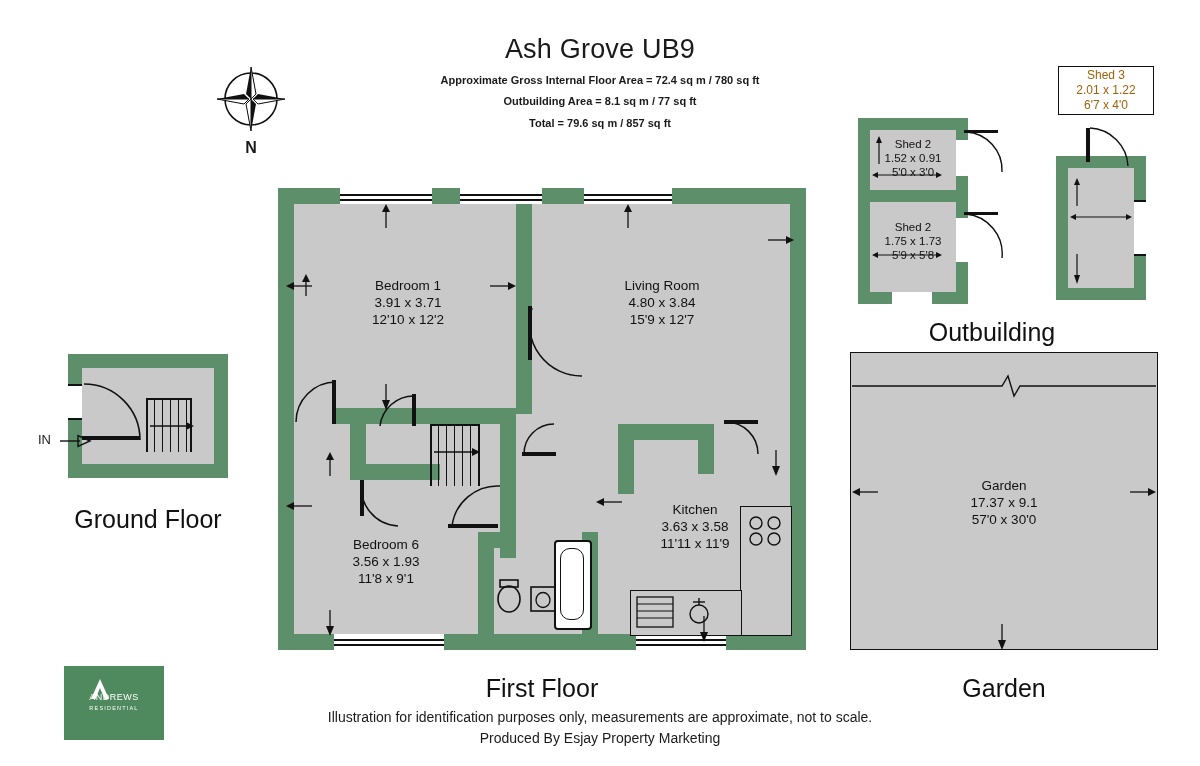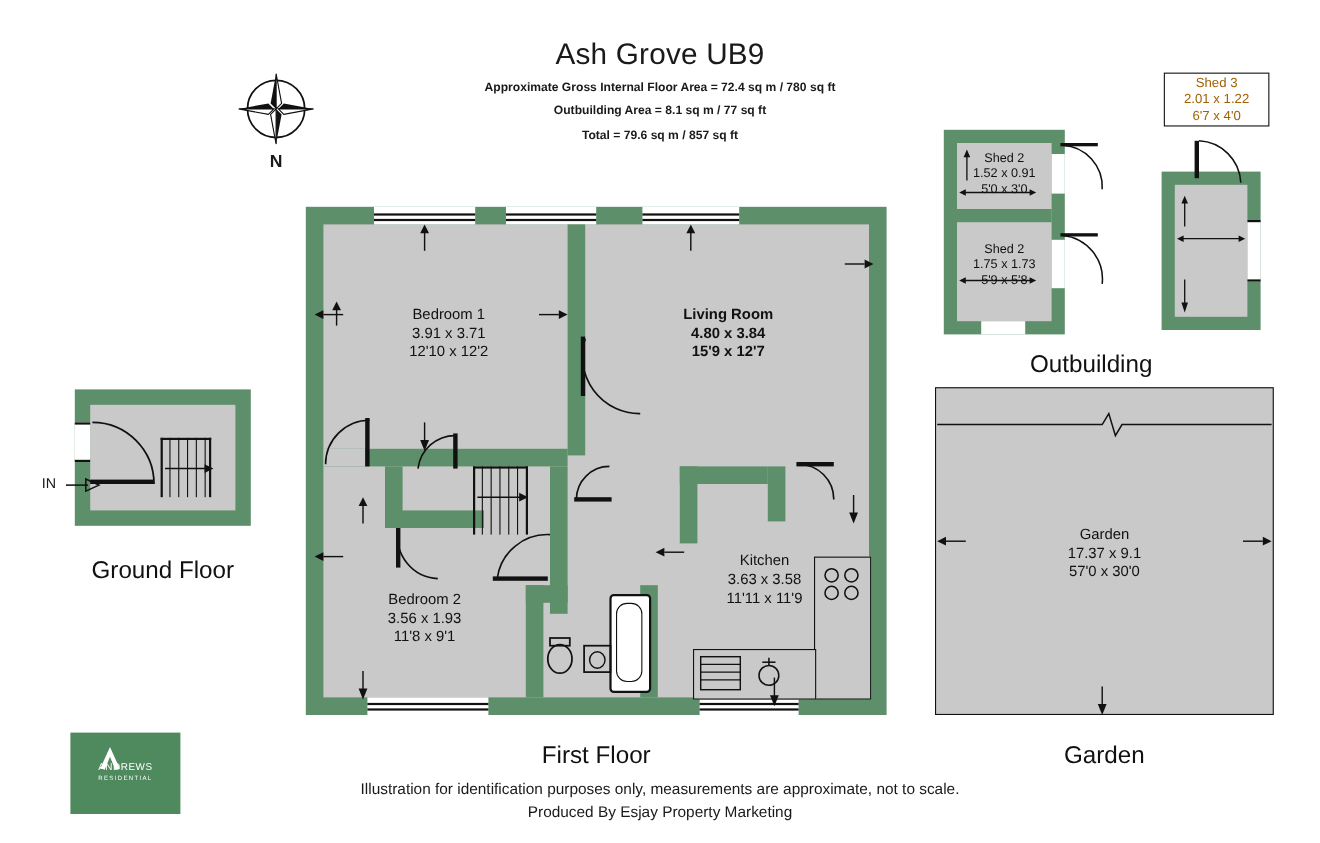--- a/index.html
+++ b/index.html
@@ -32,21 +32,21 @@
   
   .wall{background:#5d8f6a;position:absolute;}
   .floorfill{background:#c9c9c9;position:absolute;}
   .white{background:#ffffff;position:absolute;}
   .blk{background:#111;position:absolute;}
   .roomlabel{
     position:absolute;text-align:center;font-size:13.5px;line-height:17px;color:#111;
   }
   .roomlabel .nm{font-size:13.5px;}
   .sectionlabel{
-    position:absolute;text-align:center;font-size:22px;color:#111;
+    position:absolute;text-align:center;font-size:25px;color:#111;
   }
   .minilabel{
     position:absolute;text-align:center;font-size:11.5px;line-height:14px;color:#111;
   }
   .boxlabel{
     position:absolute;text-align:center;font-size:12px;line-height:15px;color:#a16207;
     border:1px solid #111;background:#fff;padding:1px 4px;
   }
   
   #foot1,#foot2{left:0;right:0;text-align:center;font-size:14px;}
@@ -291,27 +291,27 @@
       <line x1="8" y1="0" x2="8" y2="18" stroke="#111" stroke-width="1.3"></line>
       <polygon points="8,26 4,16 12,16" fill="#111"></polygon>
     </svg>
 </div>
 
 <div class="roomlabel" style="left:318px;top:277px;width:180px;">
   <div class="nm">Bedroom 1</div>
   <div>3.91 x 3.71</div>
   <div>12'10 x 12'2</div>
 </div>
-<div class="roomlabel" style="left:572px;top:277px;width:180px;font-weight:bold;">
+<div class="roomlabel" style="left:572px;top:277px;width:180px;">
   <div class="nm">Living Room</div>
   <div>4.80 x 3.84</div>
   <div>15'9 x 12'7</div>
 </div>
 <div class="roomlabel" style="left:296px;top:536px;width:180px;">
-  <div class="nm">Bedroom 2</div>
+  <div class="nm">Bedroom 6</div>
   <div>3.56 x 1.93</div>
   <div>11'8 x 9'1</div>
 </div>
 <div class="roomlabel" style="left:607px;top:501px;width:176px;">
   <div class="nm">Kitchen</div>
   <div>3.63 x 3.58</div>
   <div>11'11 x 11'9</div>
 </div>
 <div class="sectionlabel" style="left:442px;top:674px;width:200px;text-align:center;">First Floor</div>
 

